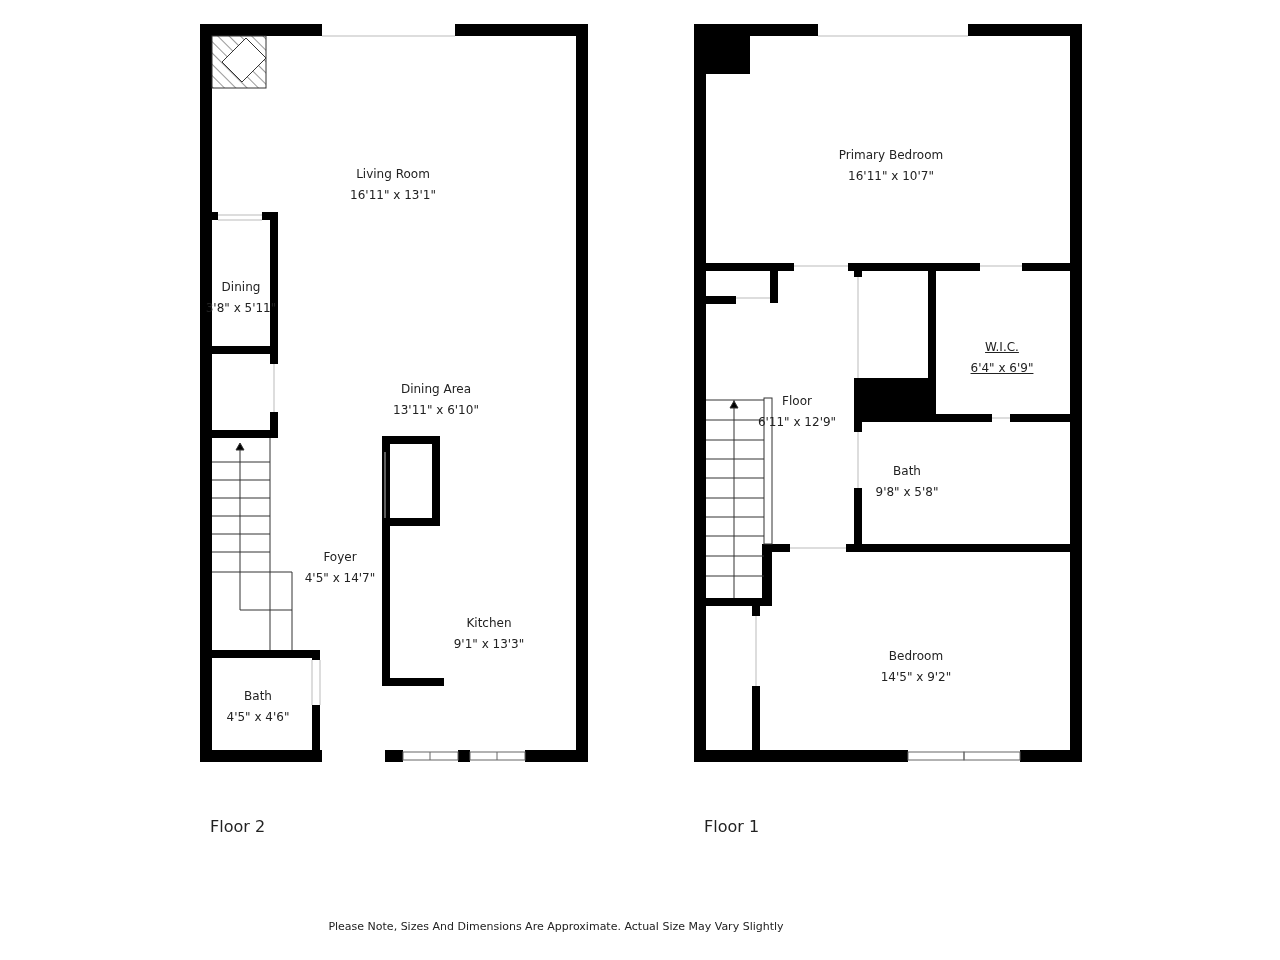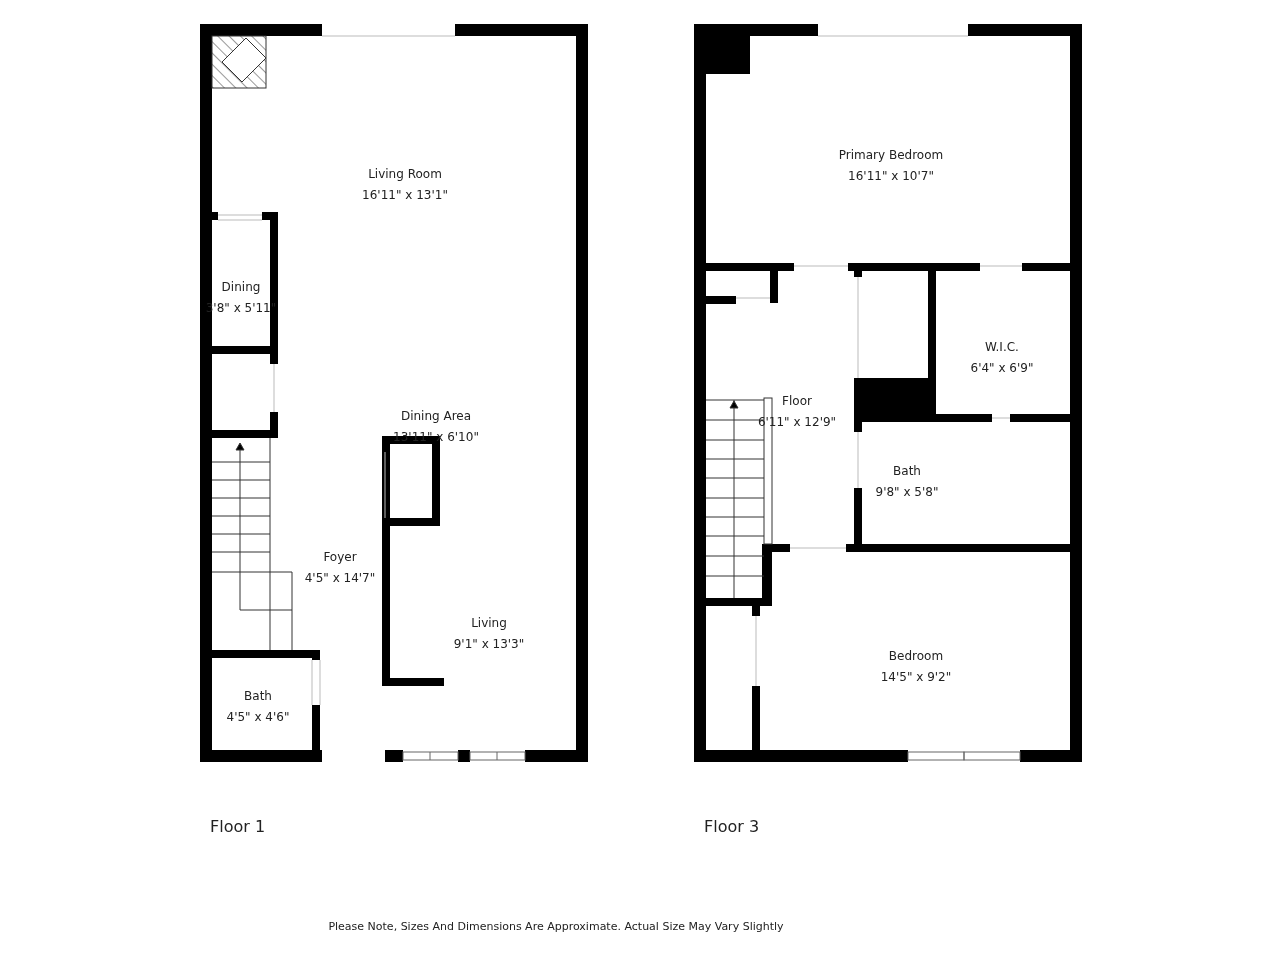--- a/index.html
+++ b/index.html
@@ -140,61 +140,61 @@
     <line x1="706" y1="478" x2="764" y2="478"></line>
     <line x1="706" y1="498" x2="764" y2="498"></line>
     <line x1="706" y1="517" x2="764" y2="517"></line>
     <line x1="706" y1="536" x2="764" y2="536"></line>
     <line x1="706" y1="556" x2="764" y2="556"></line>
     <line x1="706" y1="576" x2="764" y2="576"></line>
     <polygon points="730,408 738,408 734,401" fill="#000"></polygon>
   </g>
 </svg>
 
-<div class="lbl" style="left:405px;top:164px;">
+<div class="lbl" style="left:393px;top:164px;">
     <div>Living Room</div>
     <div>16'11" x 13'1"</div>
   </div>
 <div class="lbl" style="left:241px;top:277px;">
     <div>Dining</div>
     <div>3'8" x 5'11"</div>
   </div>
-<div class="lbl" style="left:436px;top:379px;margin-top:27px;">
+<div class="lbl" style="left:436px;top:379px;">
     <div>Dining Area</div>
     <div>13'11" x 6'10"</div>
   </div>
 <div class="lbl" style="left:340px;top:547px;">
     <div>Foyer</div>
     <div>4'5" x 14'7"</div>
   </div>
 <div class="lbl" style="left:489px;top:613px;">
-    <div>Living</div>
+    <div>Kitchen</div>
     <div>9'1" x 13'3"</div>
   </div>
 <div class="lbl" style="left:258px;top:686px;">
     <div>Bath</div>
     <div>4'5" x 4'6"</div>
   </div>
 
 <div class="lbl" style="left:891px;top:145px;">
     <div>Primary Bedroom</div>
     <div>16'11" x 10'7"</div>
   </div>
-<div class="lbl" style="left:1002px;top:337px;">
+<div class="lbl" style="left:1002px;top:337px;text-decoration:underline;">
     <div>W.I.C.</div>
     <div>6'4" x 6'9"</div>
   </div>
 <div class="lbl" style="left:797px;top:391px;">
     <div>Floor</div>
     <div>6'11" x 12'9"</div>
   </div>
 <div class="lbl" style="left:907px;top:461px;">
     <div>Bath</div>
     <div>9'8" x 5'8"</div>
   </div>
 <div class="lbl" style="left:916px;top:646px;">
     <div>Bedroom</div>
     <div>14'5" x 9'2"</div>
   </div>
 
-<div class="floor" style="left:210px;top:817px;">Floor 1</div>
-<div class="floor" style="left:704px;top:817px;">Floor 3</div>
+<div class="floor" style="left:210px;top:817px;">Floor 2</div>
+<div class="floor" style="left:704px;top:817px;">Floor 1</div>
 <div class="note">Please Note, Sizes And Dimensions Are Approximate. Actual Size May Vary Slightly</div>
 
 </body></html>

